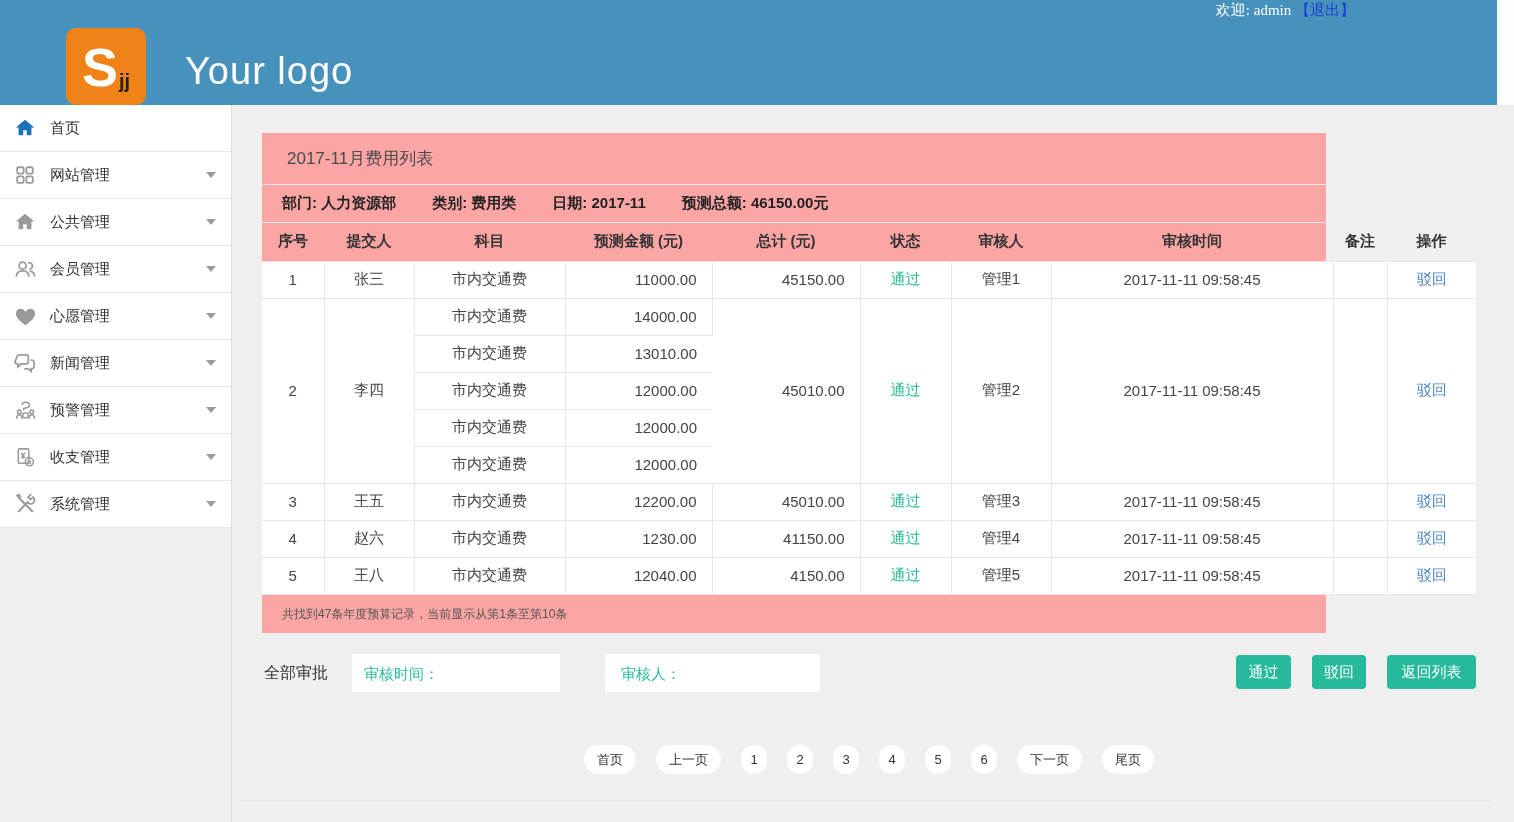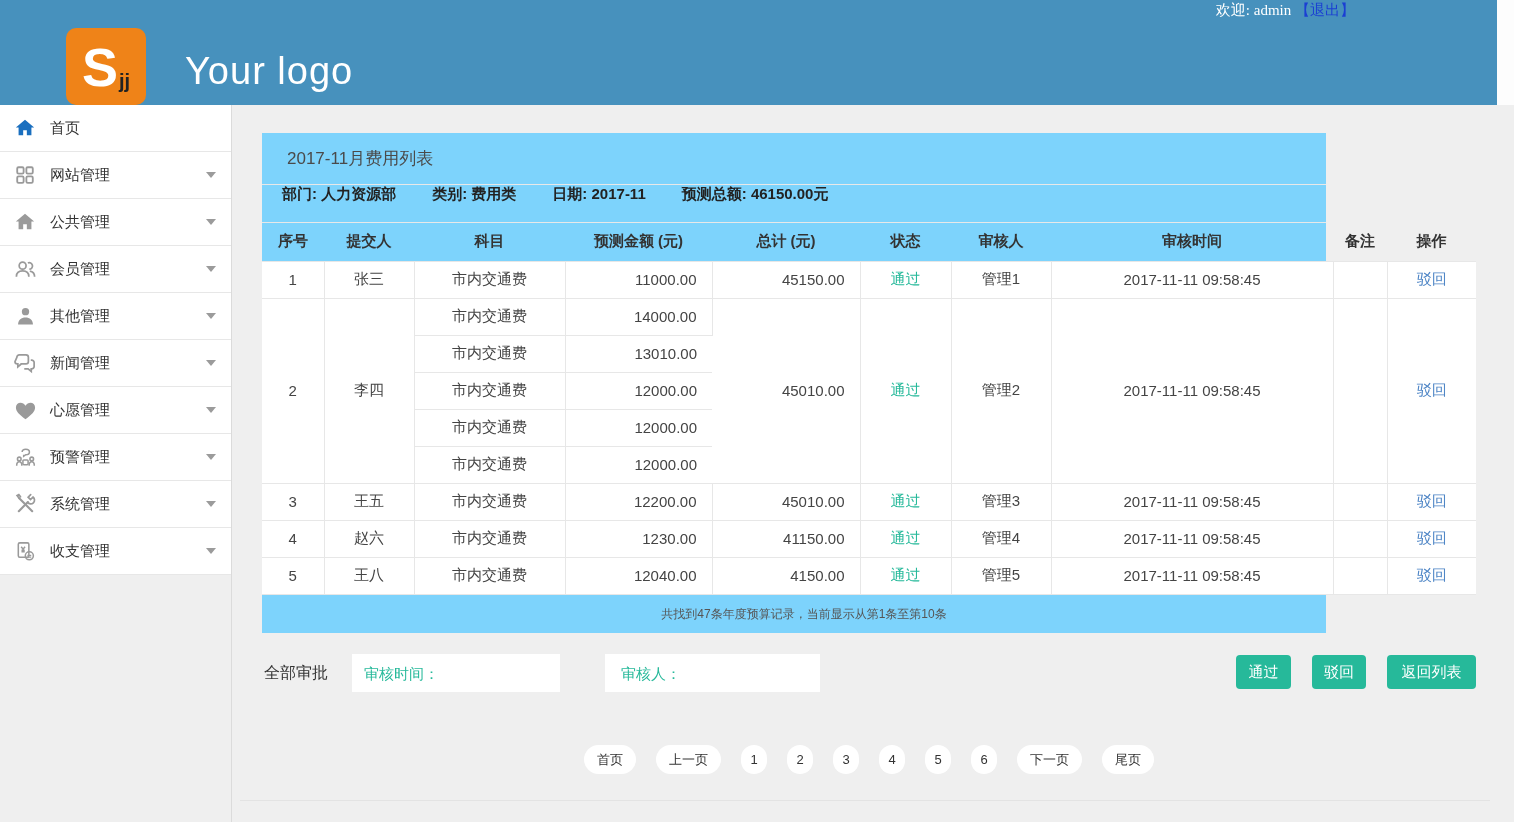--- a/index.html
+++ b/index.html
@@ -31,32 +31,32 @@
     border-bottom:1px solid #e7e7e7; background:#fff; cursor:pointer; position:relative;
   }
   .side-item .icn { width:24px; height:24px; display:flex; align-items:center; justify-content:center; flex:0 0 24px; }
   .side-item .lbl { margin-left:13px; font-size:15px; color:#333; }
   .caret {
     margin-left:auto; width:0; height:0;
     border-left:5px solid transparent; border-right:5px solid transparent; border-top:6px solid #9b9b9b;
   }
   .side-divider { position:absolute; left:231px; top:105px; width:1px; height:717px; background:#dbdbdb; }
   
-  .panel { position:absolute; left:262px; top:133px; width:1064px; background:#7dd3fc; }
+  .panel { position:absolute; left:262px; top:133px; width:1064px; background:#fca5a5; }
   .panel-title { height:52px; line-height:52px; padding-left:25px; font-size:17px; color:#4a4a4a; border-bottom:1px solid #e8e8e8; }
-  .filter-row { height:38px; display:flex; padding-left:20px; border-bottom:1px solid #e8e8e8; }
+  .filter-row { height:38px; display:flex; align-items:center; padding-left:20px; border-bottom:1px solid #e8e8e8; }
   .filter-row span { font-size:15px; font-weight:bold; color:#222; margin-right:36px; }
   table { width:100%; border-collapse:collapse; table-layout:fixed; }
   thead th { height:38px; font-size:15px; font-weight:bold; color:#333; text-align:center; border-bottom:1px solid #e7e7e7; }
   tbody td { height:37px; font-size:15px; color:#444; text-align:center; border-bottom:1px solid #e7e7e7; border-right:1px solid #e7e7e7; background:#fff; }
   tbody td:last-child { border-right:none; }
   td.amount { text-align:right; padding-right:15px; }
   td .status-link { color:#26b99a; text-decoration:none; cursor:pointer; }
   td .action-link { color:#4f86c6; text-decoration:none; cursor:pointer; }
-  .record-info { height:38px; line-height:38px; padding-left:20px; font-size:12px; color:#555;text-align:center; }
+  .record-info { height:38px; line-height:38px; padding-left:20px; font-size:12px; color:#555; }
   
   .approve-label { position:absolute; left:264px; top:663px; font-size:16px; color:#333; }
   .approve-input { position:absolute; top:654px; height:38px; border:none; background:#fff; font-size:15px; padding:0 16px; outline:none; color:#26b99a; }
   .approve-input::placeholder { color:#26b99a; opacity:1; }
   #input-time { left:352px; width:208px;padding-left:12px; }
   #input-reviewer { left:605px; width:215px; }
   .btn { position:absolute; top:655px; height:34px; background:#26b99a; color:#fff; border:none; border-radius:4px; font-size:15px; font-family:inherit; cursor:pointer; }
   #btn-pass { left:1236px; width:55px; }
   #btn-reject { left:1312px; width:54px; }
   #btn-back { left:1387px; width:89px; }
@@ -123,83 +123,73 @@
           <path d="M2.5 19.5 c0-4 2.8-6 6.5-6 s6.5 2 6.5 6"></path>
           <path d="M14.5 5.2 a3.4 3.4 0 1 1 1.5 6.5"></path>
           <path d="M16.5 13.6 c3.2 .4 5 2.6 5 5.9"></path>
         </svg>
       </span>
       <span class="lbl">会员管理</span>
       <span class="caret"></span>
     </div>
     <div class="side-item">
       <span class="icn">
-        <svg width="21" height="21" viewBox="0 0 24 24" fill="#9a9a9a">
-          <circle cx="12" cy="6.5" r="4.2"></circle>
-          <path d="M3.5 21 c0-5.2 3.8-8 8.5-8 s8.5 2.8 8.5 8 z"></path>
-        </svg>
-      </span>
-      <span class="lbl">其他管理</span>
+        <svg width="23" height="23" viewBox="0 0 24 24" fill="#9a9a9a">
+          <path d="M12 21 C5 16 2 12.5 2 8.8 C2 5.9 4.2 4 6.8 4 C8.8 4 10.8 5.2 12 7 C13.2 5.2 15.2 4 17.2 4 C19.8 4 22 5.9 22 8.8 C22 12.5 19 16 12 21 Z"></path>
+        </svg>
+      </span>
+      <span class="lbl">心愿管理</span>
       <span class="caret"></span>
     </div>
     <div class="side-item">
       <span class="icn">
         <svg width="23" height="23" viewBox="0 0 24 24" fill="none" stroke="#9a9a9a" stroke-width="1.8">
           <path d="M3 5.5 a2.5 2.5 0 0 1 2.5-2.5 h7 a2.5 2.5 0 0 1 2.5 2.5 v4.5 a2.5 2.5 0 0 1 -2.5 2.5 h-5 l-3.5 3 v-3 h-.5 a2.5 2.5 0 0 1 -2.5-2.5 z"></path>
           <path d="M17.5 8.5 h1 a2.5 2.5 0 0 1 2.5 2.5 v4 a2.5 2.5 0 0 1 -2.5 2.5 h-.5 v2.7 l-3.3-2.7 h-4"></path>
         </svg>
       </span>
       <span class="lbl">新闻管理</span>
-      <span class="caret"></span>
-    </div>
-    <div class="side-item">
-      <span class="icn">
-        <svg width="23" height="23" viewBox="0 0 24 24" fill="#9a9a9a">
-          <path d="M12 21 C5 16 2 12.5 2 8.8 C2 5.9 4.2 4 6.8 4 C8.8 4 10.8 5.2 12 7 C13.2 5.2 15.2 4 17.2 4 C19.8 4 22 5.9 22 8.8 C22 12.5 19 16 12 21 Z"></path>
-        </svg>
-      </span>
-      <span class="lbl">心愿管理</span>
       <span class="caret"></span>
     </div>
     <div class="side-item">
       <span class="icn">
         <svg width="23" height="23" viewBox="0 0 24 24" fill="none" stroke="#9a9a9a" stroke-width="1.6">
           <path d="M8.5 6.2 a3.8 2.9 0 1 1 3.8 2.9 l-2.2 1.6 v-1.6"></path>
           <circle cx="5.5" cy="13.5" r="1.9"></circle>
           <circle cx="18.5" cy="13.5" r="1.9"></circle>
           <path d="M2.8 20.5 c0-2.6 1.3-4 2.7-4 s2.7 1.4 2.7 4"></path>
           <path d="M15.8 20.5 c0-2.6 1.3-4 2.7-4 s2.7 1.4 2.7 4"></path>
           <rect x="9.3" y="14.5" width="5.4" height="5" rx="1"></rect>
         </svg>
       </span>
       <span class="lbl">预警管理</span>
       <span class="caret"></span>
     </div>
     <div class="side-item">
       <span class="icn">
+        <svg width="23" height="23" viewBox="0 0 24 24" fill="none" stroke="#9a9a9a" stroke-width="1.6">
+          <rect x="4.5" y="3" width="11" height="15" rx="1.5"></rect>
+          <path d="M7.5 7 l2 2.5 l2-2.5 M9.5 9.5 v3 M7.8 10.8 h3.4 M7.8 12.3 h3.4"></path>
+          <circle cx="16" cy="16.5" r="4.2"></circle>
+          <path d="M14 16 h4 M14 17.8 h4" stroke-width="1.3"></path>
+        </svg>
+      </span>
+      <span class="lbl">收支管理</span>
+      <span class="caret"></span>
+    </div>
+    <div class="side-item">
+      <span class="icn">
         <svg width="23" height="23" viewBox="0 0 24 24" fill="none" stroke="#9a9a9a" stroke-width="2.2" stroke-linecap="round">
           <path d="M5 19 L14.5 9.5"></path>
           <path d="M14.2 9.8 a4 4 0 1 0 5.6-5.6 l-2.6 2.6 -2.4-2.4 2.6-2.6" stroke-width="1.8"></path>
           <path d="M5.2 5.2 L19 19"></path>
           <path d="M4.8 4.8 L3.2 2.6 l1.8-1 1.8 2.4" stroke-width="1.8"></path>
         </svg>
       </span>
       <span class="lbl">系统管理</span>
-      <span class="caret"></span>
-    </div>
-    <div class="side-item">
-      <span class="icn">
-        <svg width="23" height="23" viewBox="0 0 24 24" fill="none" stroke="#9a9a9a" stroke-width="1.6">
-          <rect x="4.5" y="3" width="11" height="15" rx="1.5"></rect>
-          <path d="M7.5 7 l2 2.5 l2-2.5 M9.5 9.5 v3 M7.8 10.8 h3.4 M7.8 12.3 h3.4"></path>
-          <circle cx="16" cy="16.5" r="4.2"></circle>
-          <path d="M14 16 h4 M14 17.8 h4" stroke-width="1.3"></path>
-        </svg>
-      </span>
-      <span class="lbl">收支管理</span>
       <span class="caret"></span>
     </div>
   </nav>
 <div class="side-divider"></div>
 
 <div class="panel">
   <div class="panel-title">2017-11月费用列表</div>
   <div class="filter-row" id="filter-row">
       <span>部门: 人力资源部</span>
       <span>类别: 费用类</span>

